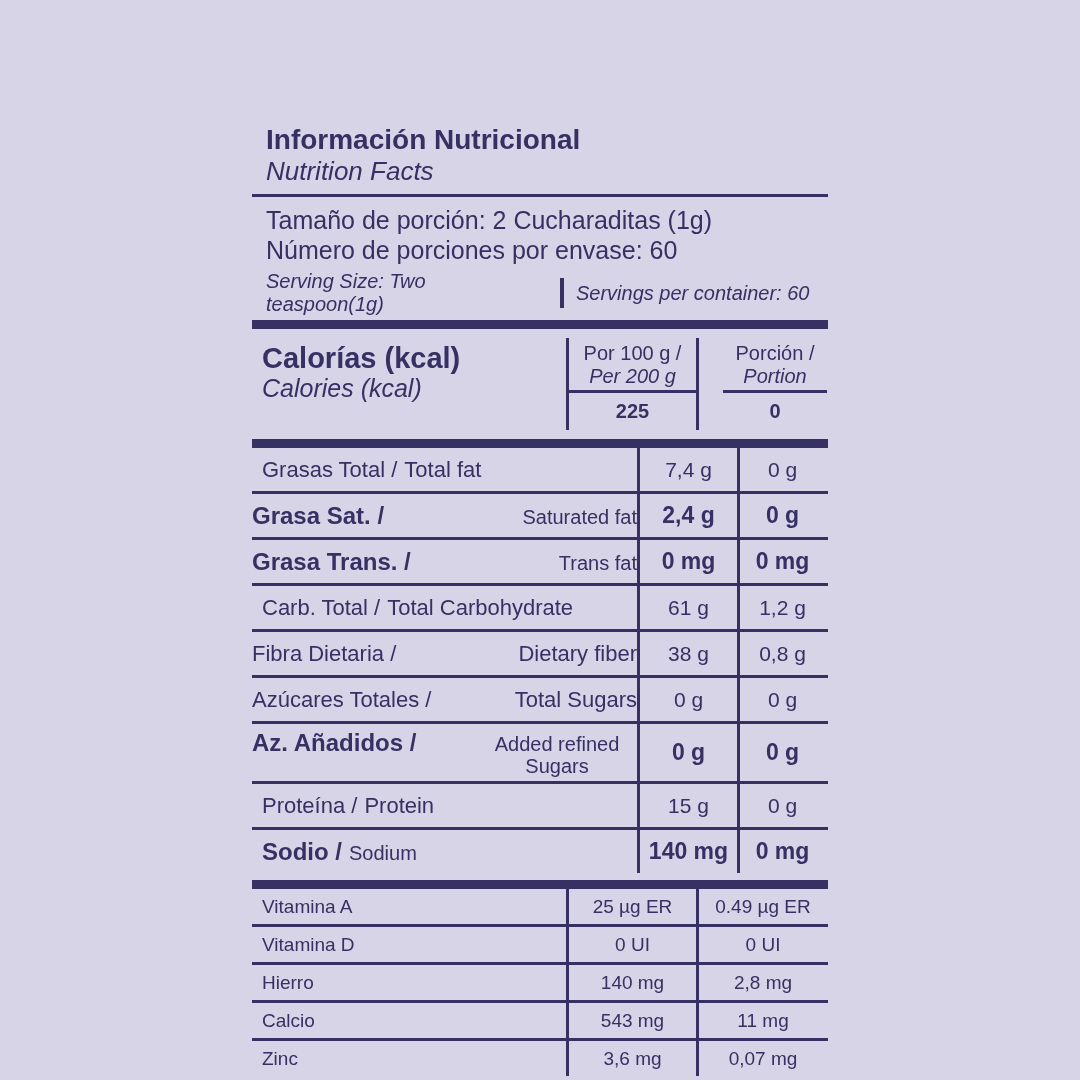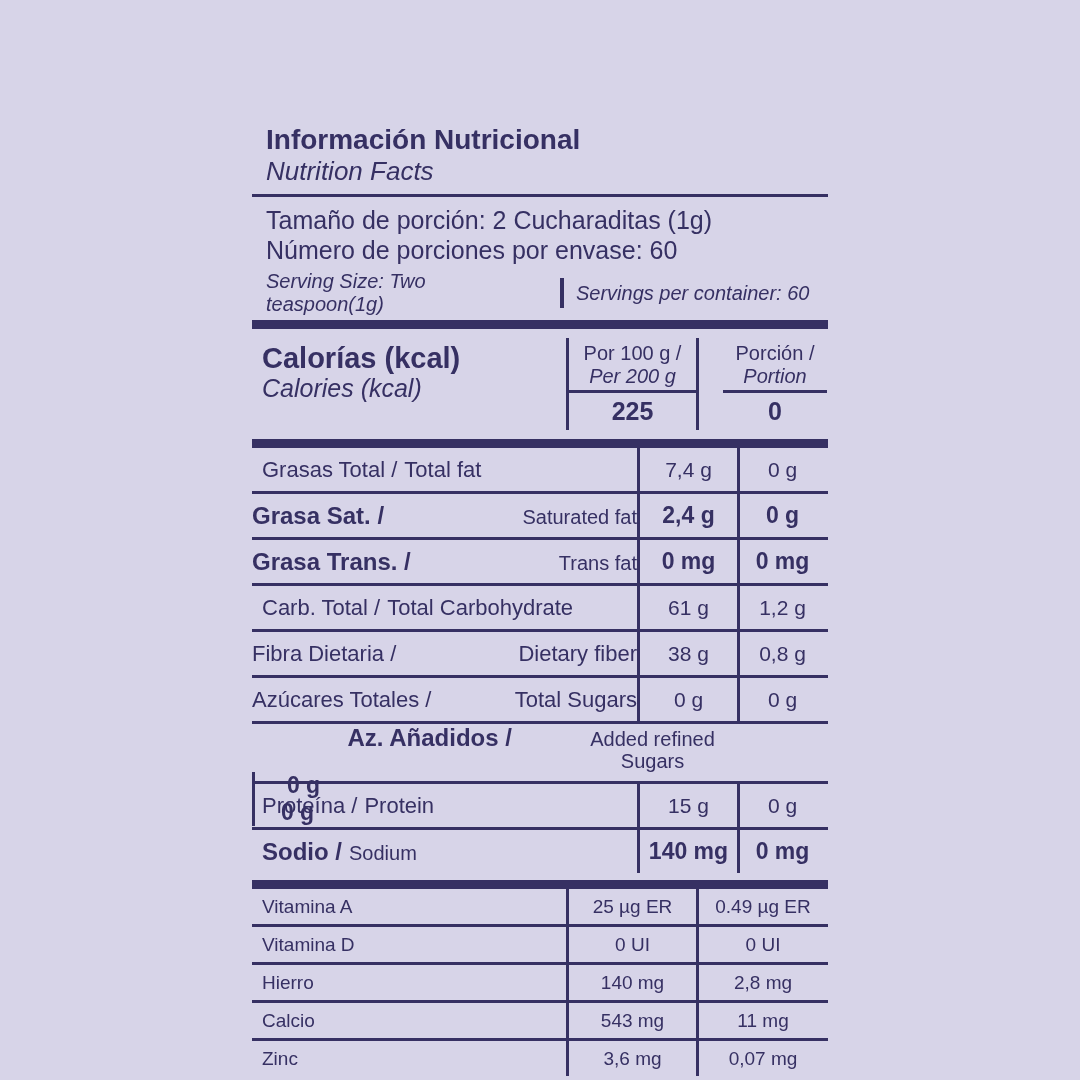--- a/index.html
+++ b/index.html
@@ -43,26 +43,26 @@
   .cal{display:flex;height:110px;}
   .cal-lbl{width:314px;box-sizing:border-box;padding:13px 0 0 10px;}
   .cal-es{font-weight:bold;font-size:29px;line-height:32px;}
   .cal-en{font-style:italic;font-size:25px;line-height:29px;}
   .cal-cols{display:flex;margin:9px 0;}
   .cal-col{box-sizing:border-box;border-left:3px solid var(--ink);display:flex;flex-direction:column;}
   .cal-col.c1{width:130px;}
   .cal-col.c2{width:131px;padding-left:24px;}
   .cal-head{flex:1;border-bottom:3px solid var(--ink);text-align:center;font-size:20px;line-height:23px;padding-top:4px;}
   .cal-head .it{font-style:italic;}
-  .cal-val{height:37px;display:flex;align-items:center;justify-content:center;font-weight:bold;font-size:25px;}
+  .cal-val{height:37px;display:flex;align-items:center;justify-content:center;font-weight:bold;font-size:20px;}
   
   .tbl{display:flex;flex-direction:column;}
   .row{display:flex;align-items:center;height:43px;}
   .row + .row{border-top:3px solid var(--ink);}
-  .row.tall{height:57px;flex-direction:column;}
+  .row.tall{height:57px;}
   .lbl{
     width:385px;box-sizing:border-box;padding-left:10px;
     display:flex;align-items:baseline;gap:7px;font-size:22px;
   }
   .row.center .lbl{justify-content:space-between;padding-left:0;}
   .row.emph .es{font-weight:bold;font-size:24px;}
   .row.emph .en{font-size:20px;}
   .row.emph .val{font-weight:bold;font-size:23px;}
   .row.tall .en{max-width:160px;text-align:center;line-height:22px;}
   .val{

